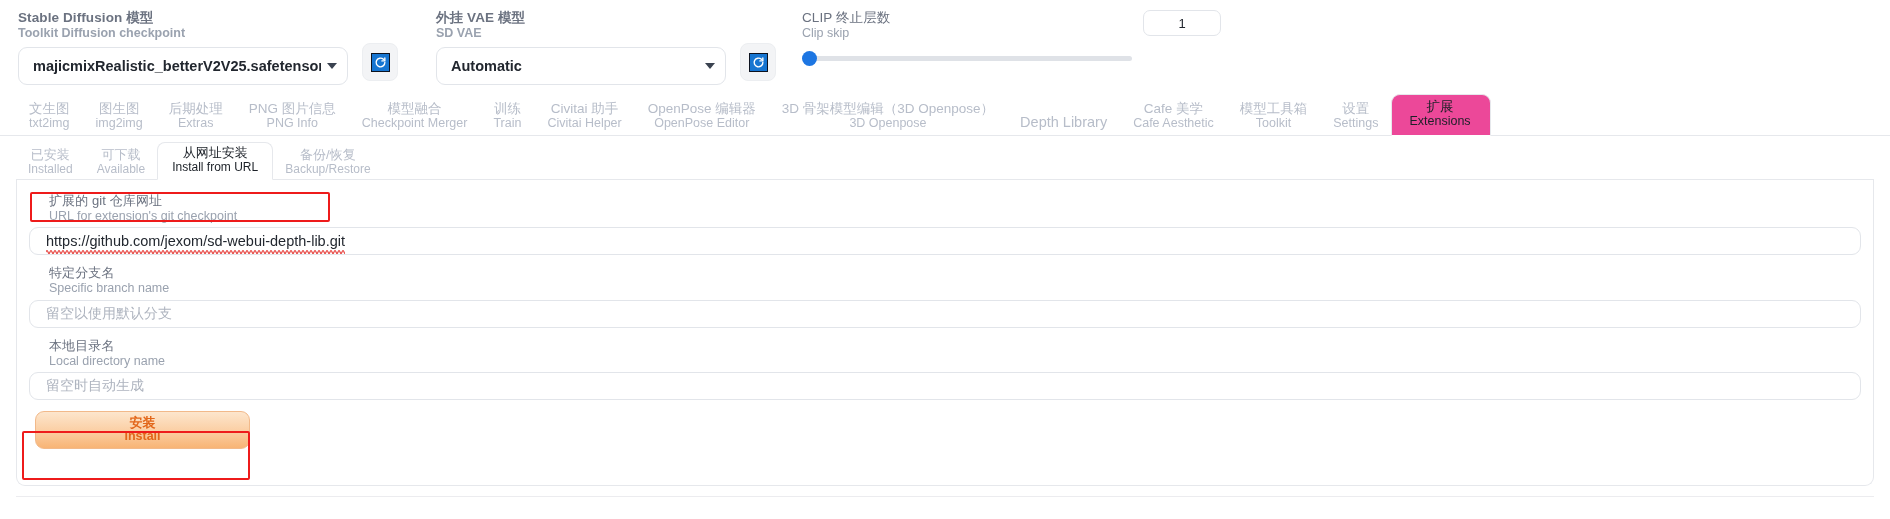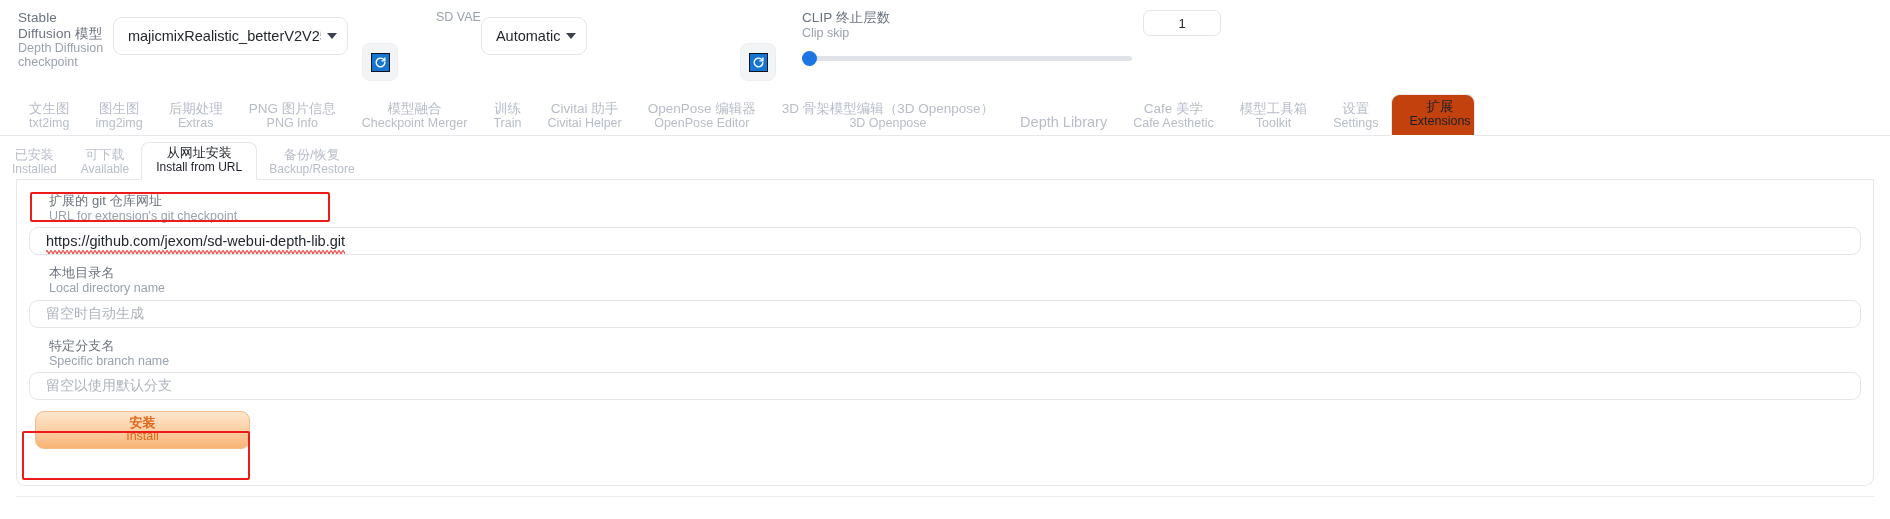--- a/index.html
+++ b/index.html
@@ -13,21 +13,21 @@
   .app { position: relative; width: 1890px; height: 519px; background:#fff; }
 
   
   .topbar {
     display: flex;
     align-items: flex-start;
     padding: 10px 18px 0 18px;
     height: 92px;
     gap: 0px;
   }
-  .field-group { display: flex; flex-direction: row; }
+  .field-group { display: flex; flex-direction: column; font-weight: bold; }
   .lbl { line-height: 1.15; }
   .lbl .cn { font-size: 13.5px; color: #6b7280; display:block; letter-spacing:.1px; }
   .lbl .en { font-size: 12.5px; color: #9aa2af; display:block; }
 
   .ckpt-col { width: 330px; }
   .select-box {
     margin-top: 7px;
     height: 38px;
     border: 1px solid #e2e5ea;
     border-radius: 9px;
@@ -110,35 +110,35 @@
     line-height: 1.12;
     cursor: pointer;
     position: relative;
     top: 1px;
   }
   .mtab .cn { font-size: 13.5px; color: #b7bdc9; white-space: nowrap; }
   .mtab .en { font-size: 12.5px; color: #b7bdc9; white-space: nowrap; }
   .mtab.one-line { justify-content: center; }
   .mtab.one-line .cn { font-size: 14.5px; color:#b7bdc9; }
   .mtab.active {
-    background: #c2410c;
+    background: #ec4899;
     border: 1px solid #e6e8ec;
     border-bottom: 1px solid #fff;
     border-radius: 9px 9px 0 0;
-    padding: 4px 3px 7px 17px;
+    padding: 4px 19px 7px 17px;
     top: 1px;
   }
   .mtab.active .cn { color: #1b2027; }
   .mtab.active .en { color: #1b2027; }
 
   
   .subtabs {
     display: flex; align-items: flex-end;
     height: 38px;
-    padding: 0 0;
+    padding: 0 16px;
     margin-top: 6px;
     position: relative;
   }
   .subtabs::after {
     content:""; position:absolute; left:16px; right:16px; bottom:0;
     height:1px; background:#e6e8ec;
   }
   .stab {
     display:flex; flex-direction:column; align-items:center;
     padding: 2px 12px 4px 12px;
@@ -205,58 +205,59 @@
   .install-btn {
     width: 215px; height: 38px;
     margin: 8px 0 0 6px;
     border: 1px solid #f2b98a;
     border-radius: 9px;
     background: linear-gradient(180deg, #fde6cd 0%, #fbd0a6 50%, #f8b475 100%);
     display:flex; flex-direction:column; align-items:center; justify-content:center;
     line-height: 1.1;
   }
   .install-btn .cn { font-size: 13px; color:#e2661a; font-weight:600; }
-  .install-btn .en { font-size: 12.5px; color:#e2661a; font-weight:400; }
+  .install-btn .en { font-size: 12.5px; color:#e2661a; font-weight:700; }
 
   .bottom-divider {
     margin: 10px 16px 0 16px;
     border-top: 1px solid #ececef;
   }
 </style>
 </head>
 <body>
 
 <div class="app">
 
   <div class="topbar">
 
     <div class="field-group ckpt-col">
       <div class="lbl">
         <span class="cn">Stable Diffusion 模型</span>
-        <span class="en">Depth Diffusion checkpoint</span>
+        <span class="en">Toolkit Diffusion checkpoint</span>
       </div>
       <div class="select-box">
         <span class="val">majicmixRealistic_betterV2V25.safetensors [d7e</span>
         <span class="caret"></span>
       </div>
     </div>
 
     <div style="display:flex;align-items:flex-start;padding-top:26px;margin-left:14px;">
       <div class="refresh-btn">
         <span class="refresh-glyph">
           <svg width="13" height="13" viewBox="0 0 24 24" fill="none" stroke="#ffffff" stroke-width="2.6" stroke-linecap="round">
             <path d="M20 12a8 8 0 1 1-2.6-5.9"></path>
             <path d="M20 3.5V9h-5.4"></path>
           </svg>
         </span>
       </div>
     </div>
 
     <div class="field-group vae-col">
       <div class="lbl">
+        <span class="cn">外挂 VAE 模型</span>
         <span class="en">SD VAE</span>
       </div>
       <div class="select-box">
         <span class="val">Automatic</span>
         <span class="caret"></span>
       </div>
     </div>
 
     <div style="display:flex;align-items:flex-start;padding-top:26px;margin-left:14px;">
       <div class="refresh-btn">
@@ -374,35 +375,35 @@
       </div>
       <div class="textinput">
         <span class="value">https://github.com/jexom/sd-webui-depth-lib.git<svg class="squiggle-svg" viewBox="0 0 299 6" preserveAspectRatio="none">
               <path d="M0 4 q 1 -3 2 0 q 1 3 2 0 q 1 -3 2 0 q 1 3 2 0 q 1 -3 2 0 q 1 3 2 0 q 1 -3 2 0 q 1 3 2 0 q 1 -3 2 0 q 1 3 2 0 q 1 -3 2 0 q 1 3 2 0 q 1 -3 2 0 q 1 3 2 0 q 1 -3 2 0 q 1 3 2 0 q 1 -3 2 0 q 1 3 2 0 q 1 -3 2 0 q 1 3 2 0 q 1 -3 2 0 q 1 3 2 0 q 1 -3 2 0 q 1 3 2 0 q 1 -3 2 0 q 1 3 2 0 q 1 -3 2 0 q 1 3 2 0 q 1 -3 2 0 q 1 3 2 0 q 1 -3 2 0 q 1 3 2 0 q 1 -3 2 0 q 1 3 2 0 q 1 -3 2 0 q 1 3 2 0 q 1 -3 2 0 q 1 3 2 0 q 1 -3 2 0 q 1 3 2 0 q 1 -3 2 0 q 1 3 2 0 q 1 -3 2 0 q 1 3 2 0 q 1 -3 2 0 q 1 3 2 0 q 1 -3 2 0 q 1 3 2 0 q 1 -3 2 0 q 1 3 2 0 q 1 -3 2 0 q 1 3 2 0 q 1 -3 2 0 q 1 3 2 0 q 1 -3 2 0 q 1 3 2 0 q 1 -3 2 0 q 1 3 2 0 q 1 -3 2 0 q 1 3 2 0 q 1 -3 2 0 q 1 3 2 0 q 1 -3 2 0 q 1 3 2 0 q 1 -3 2 0 q 1 3 2 0 q 1 -3 2 0 q 1 3 2 0 q 1 -3 2 0 q 1 3 2 0 q 1 -3 2 0 q 1 3 2 0 q 1 -3 2 0 q 1 3 2 0 q 1 -3 2 0 q 1 3 2 0 q 1 -3 2 0 q 1 3 2 0 q 1 -3 2 0 q 1 3 2 0 q 1 -3 2 0 q 1 3 2 0 q 1 -3 2 0 q 1 3 2 0 q 1 -3 2 0 q 1 3 2 0 q 1 -3 2 0 q 1 3 2 0 q 1 -3 2 0 q 1 3 2 0 q 1 -3 2 0 q 1 3 2 0 q 1 -3 2 0 q 1 3 2 0 q 1 -3 2 0 q 1 3 2 0 q 1 -3 2 0 q 1 3 2 0 q 1 -3 2 0 q 1 3 2 0 q 1 -3 2 0 q 1 3 2 0 q 1 -3 2 0 q 1 3 2 0 q 1 -3 2 0 q 1 3 2 0 q 1 -3 2 0 q 1 3 2 0 q 1 -3 2 0 q 1 3 2 0 q 1 -3 2 0 q 1 3 2 0 q 1 -3 2 0 q 1 3 2 0 q 1 -3 2 0 q 1 3 2 0 q 1 -3 2 0 q 1 3 2 0 q 1 -3 2 0 q 1 3 2 0 q 1 -3 2 0 q 1 3 2 0 q 1 -3 2 0 q 1 3 2 0 q 1 -3 2 0 q 1 3 2 0 q 1 -3 2 0 q 1 3 2 0 q 1 -3 2 0 q 1 3 2 0 q 1 -3 2 0 q 1 3 2 0 q 1 -3 2 0 q 1 3 2 0 q 1 -3 2 0 q 1 3 2 0 q 1 -3 2 0 q 1 3 2 0 q 1 -3 2 0 q 1 3 2 0 q 1 -3 2 0 q 1 3 2 0 q 1 -3 2 0 q 1 3 2 0 q 1 -3 2 0 q 1 3 2 0 q 1 -3 2 0 q 1 3 2 0 q 1 -3 2 0 q 1 3 2 0" stroke="#e53935" stroke-width="1.1" fill="none"></path>
             </svg></span>
       </div>
     </div>
 
     <div class="fieldblock">
       <div class="lbl">
+        <span class="cn">特定分支名</span>
+        <span class="en">Specific branch name</span>
+      </div>
+      <div class="textinput">
+        <span class="placeholder">留空以使用默认分支</span>
+      </div>
+    </div>
+
+    <div class="fieldblock">
+      <div class="lbl">
         <span class="cn">本地目录名</span>
         <span class="en">Local directory name</span>
       </div>
       <div class="textinput">
         <span class="placeholder">留空时自动生成</span>
-      </div>
-    </div>
-
-    <div class="fieldblock">
-      <div class="lbl">
-        <span class="cn">特定分支名</span>
-        <span class="en">Specific branch name</span>
-      </div>
-      <div class="textinput">
-        <span class="placeholder">留空以使用默认分支</span>
       </div>
     </div>
 
     <div class="install-btn">
       <span class="cn">安装</span>
       <span class="en">Install</span>
     </div>
 
   </div>
 

